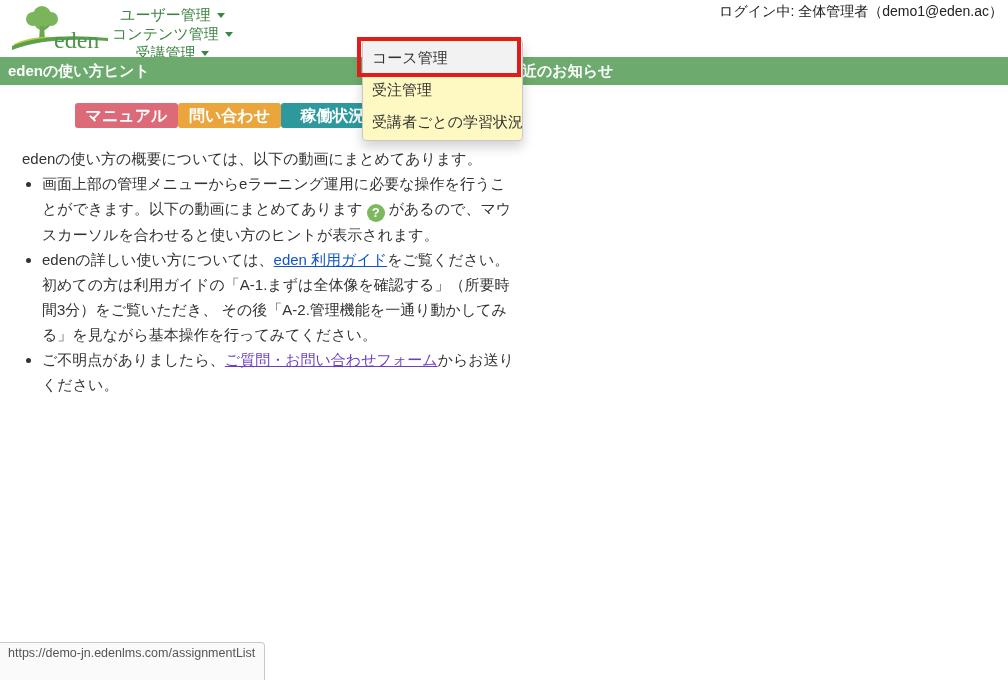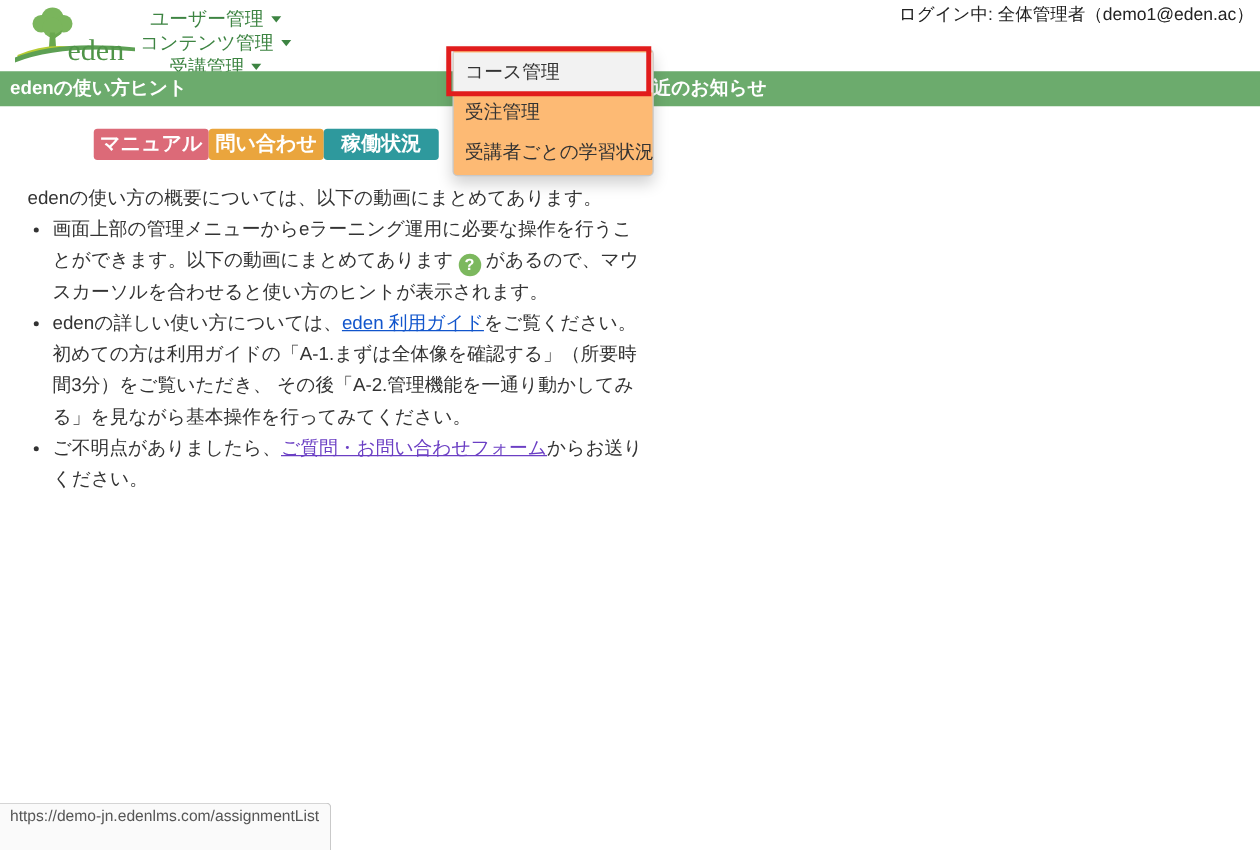--- a/index.html
+++ b/index.html
@@ -48,21 +48,21 @@
   .banner-title {
     position:absolute; top:0; height:17px; line-height:28px;
     color:#fff; font-size:15px; font-weight:bold; white-space:nowrap;
   }
   .banner-title.left  { left:8px; }
   .banner-title.right { left:507px; }
 
   
   .hint-buttons { position:absolute; top:103px; left:75px; display:flex; z-index:1; }
   .hint-btn {
-    width:92px; height:25px; line-height:25px; text-align:center;
+    width:103px; height:25px; line-height:25px; text-align:center;
     color:#fff; font-size:16px; font-weight:bold; border-radius:3px;
     cursor:pointer; white-space:nowrap; overflow:hidden;
   }
   .hint-btn + .hint-btn { margin-left:0; }
   .btn-manual  { background:#dc6a78; }
   .btn-contact { background:#eaa53d; }
   .btn-status  { background:#2e999d; }
 
   
   .content {
@@ -74,21 +74,21 @@
     display:inline-block; width:18px; height:18px; line-height:18px;
     border-radius:50%; background:#7cb85e; color:#fff; font-weight:bold;
     font-size:13px; text-align:center; vertical-align:-3px; margin:0 4px;
   }
   a.link-blue   { color:#1155cc; text-decoration:underline; cursor:pointer; }
   a.link-purple { color:#6b3fc4; text-decoration:underline; cursor:pointer; }
 
   
   .dropdown {
     position:absolute; left:362px; top:39px; width:161px;
-    background:#fdba74; border:1px solid #c8c8c8; border-radius:4px;
+    background:#fef9c3; border:1px solid #c8c8c8; border-radius:4px;
     box-shadow:0 6px 12px rgba(0,0,0,.18); padding:2px 0; z-index:10;
   }
   .dropdown-item {
     height:32px; line-height:32px; padding:0 9px;
     font-size:15px; color:#333; cursor:pointer; white-space:nowrap;
   }
   .dropdown-item.highlighted { background:#f2f2f2; }
 
   
   .annotation-rect {

